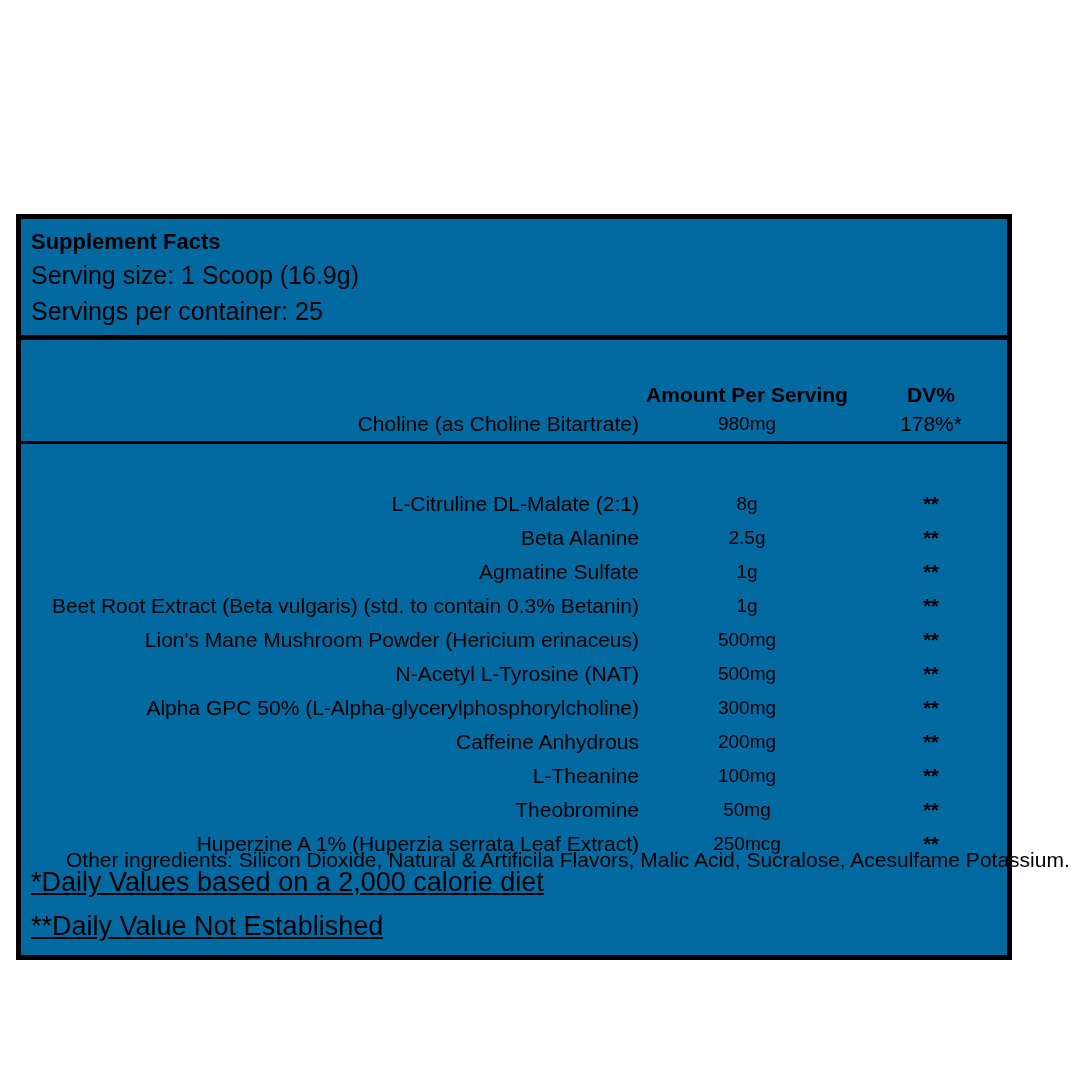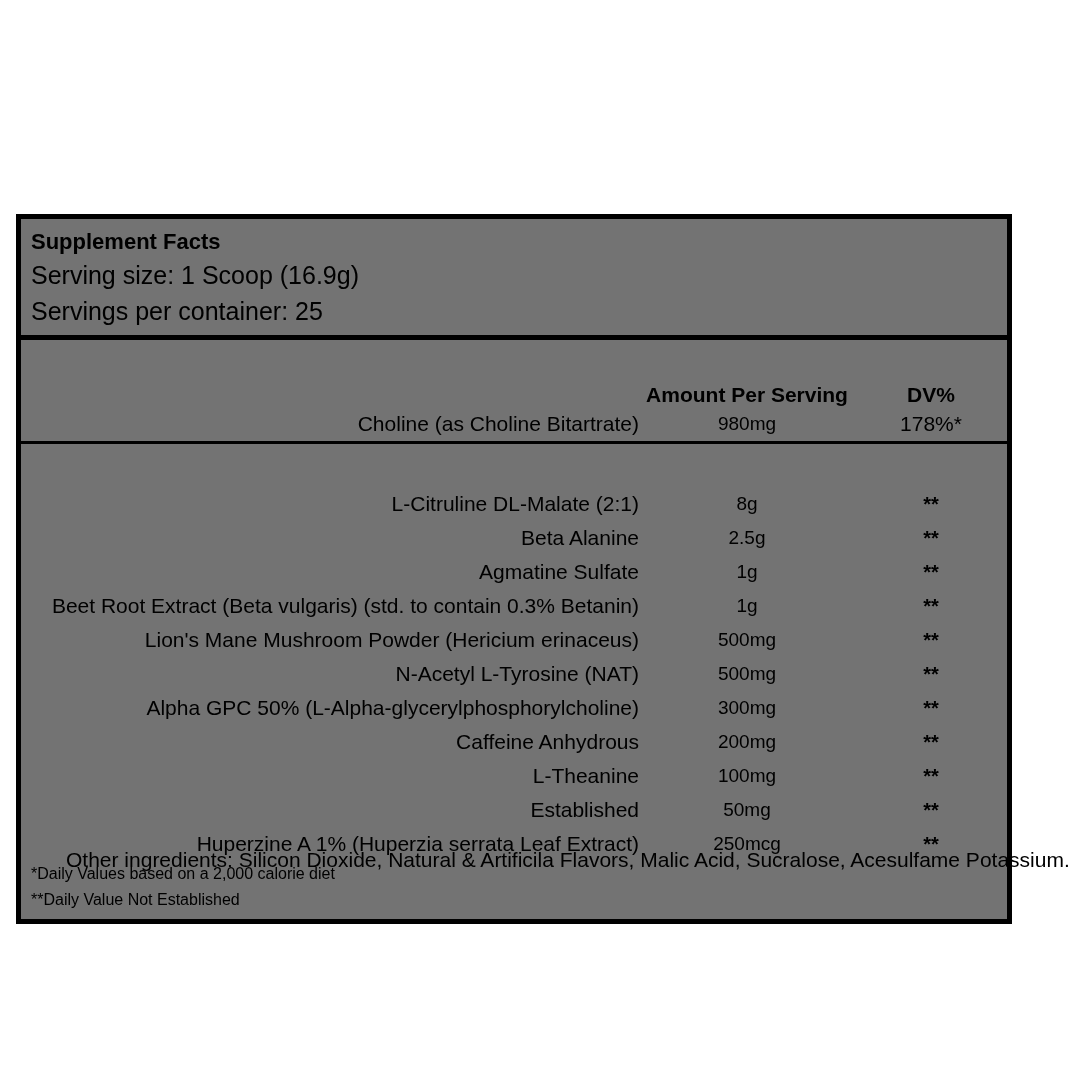--- a/index.html
+++ b/index.html
@@ -15,21 +15,21 @@
     position: relative;
     overflow: hidden;
   }
   .panel {
     position: absolute;
     left: 16px;
     top: 214px;
     width: 996px;
     box-sizing: border-box;
     border: 5px solid #000000;
-    background: #737373;
+    background: #0369a1;
   }
   .header-block {
     padding: 8px 0 6px 10px;
   }
   .facts-title {
     font-size: 22px;
     font-weight: bold;
     line-height: 1.35;
   }
   .serving-line {
@@ -83,22 +83,23 @@
   .ing-dv.stars {
     font-size: 20px;
     font-weight: bold;
     vertical-align: top;
     padding-top: 6px;
   }
   .footnotes {
     padding: 0 0 6px 10px;
   }
   .footnote {
-    font-size: 16px;
+    font-size: 27px;
     line-height: 1.62;
+    text-decoration: underline;
   }
   .other-ingredients {
     position: absolute;
     left: 18px;
     top: 845px;
     width: 1050px;
     font-size: 21px;
     line-height: 1.4;
     white-space: nowrap;
     margin-left: 48px;
@@ -175,21 +176,21 @@
       <td class="ing-name col-name">Caffeine Anhydrous</td>
       <td class="ing-amount col-amount">200mg</td>
       <td class="ing-dv stars col-dv">**</td>
     </tr>
     <tr>
       <td class="ing-name col-name">L-Theanine</td>
       <td class="ing-amount col-amount">100mg</td>
       <td class="ing-dv stars col-dv">**</td>
     </tr>
     <tr>
-      <td class="ing-name col-name">Established</td>
+      <td class="ing-name col-name">Theobromine</td>
       <td class="ing-amount col-amount">50mg</td>
       <td class="ing-dv stars col-dv">**</td>
     </tr>
     <tr>
       <td class="ing-name col-name">Huperzine A 1% (Huperzia serrata Leaf Extract)</td>
       <td class="ing-amount col-amount">250mcg</td>
       <td class="ing-dv stars col-dv">**</td>
     </tr>
   </tbody>
     </table>

